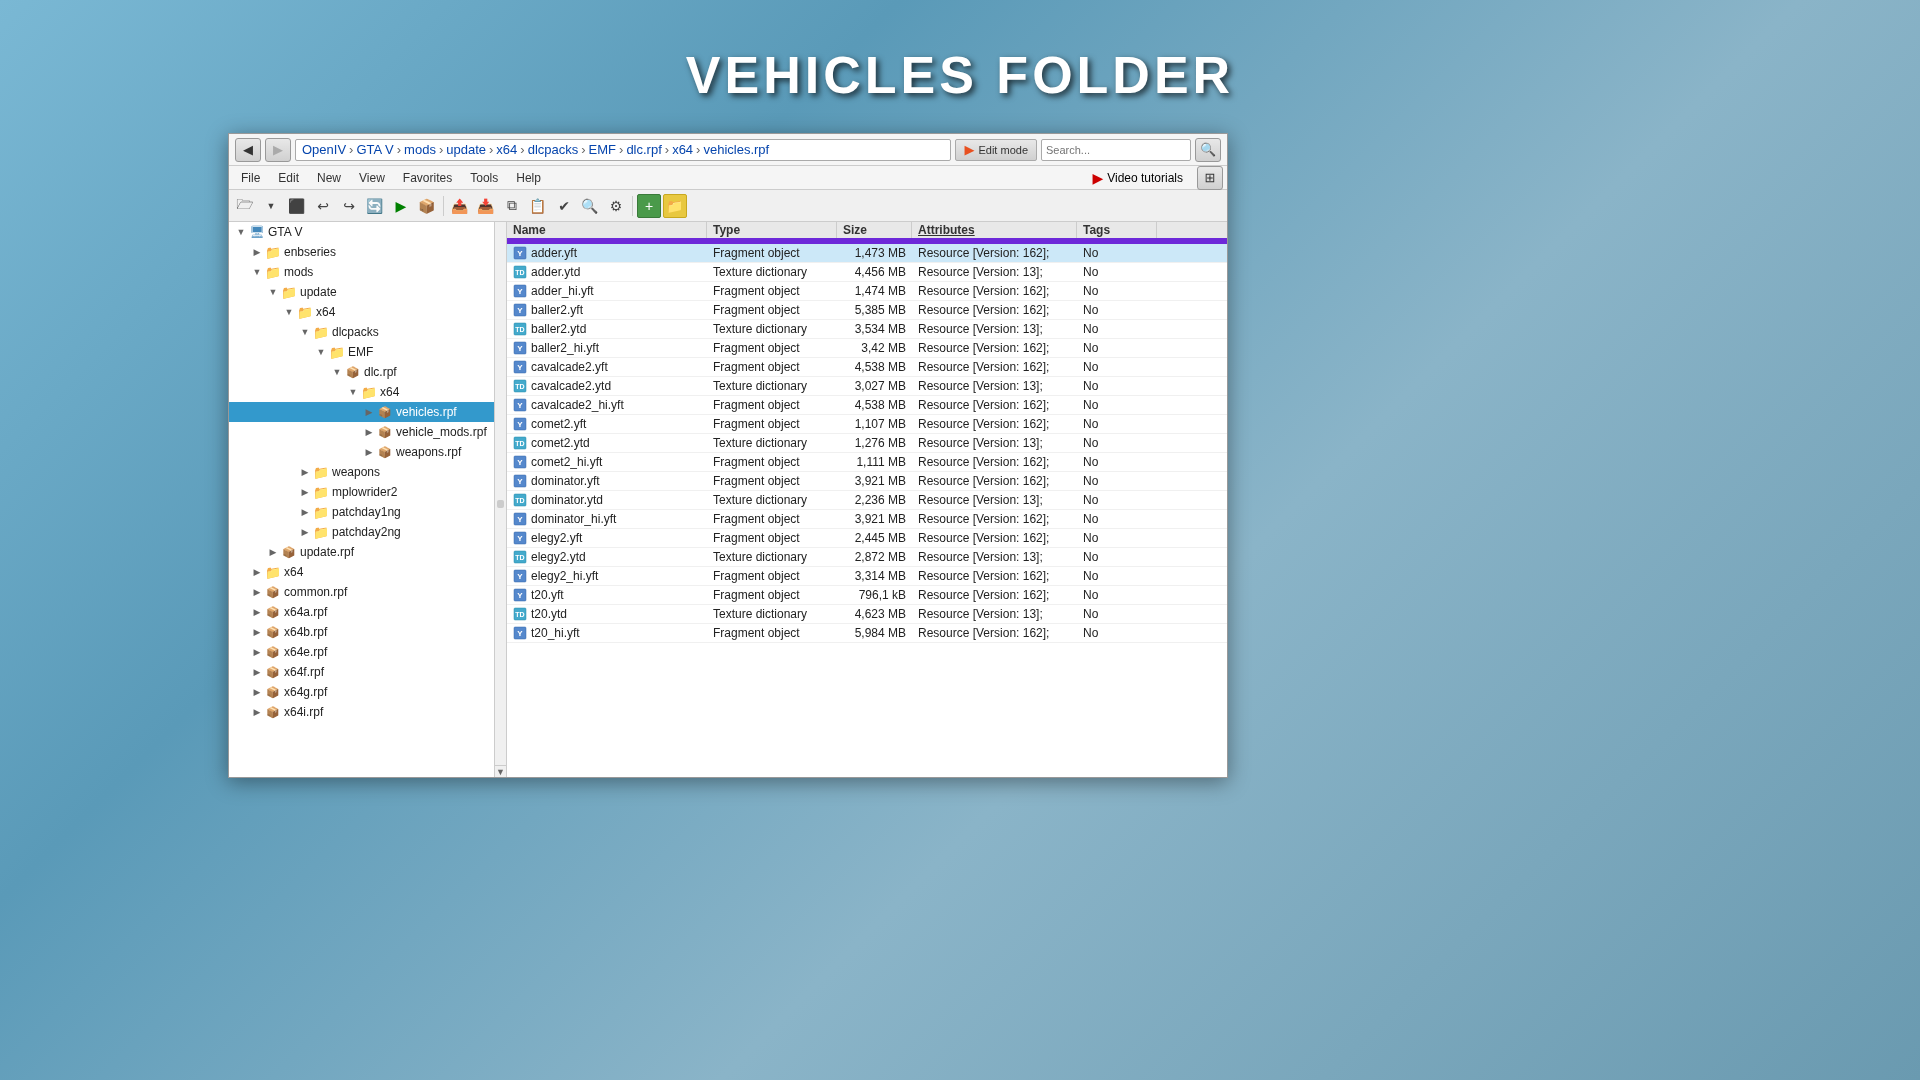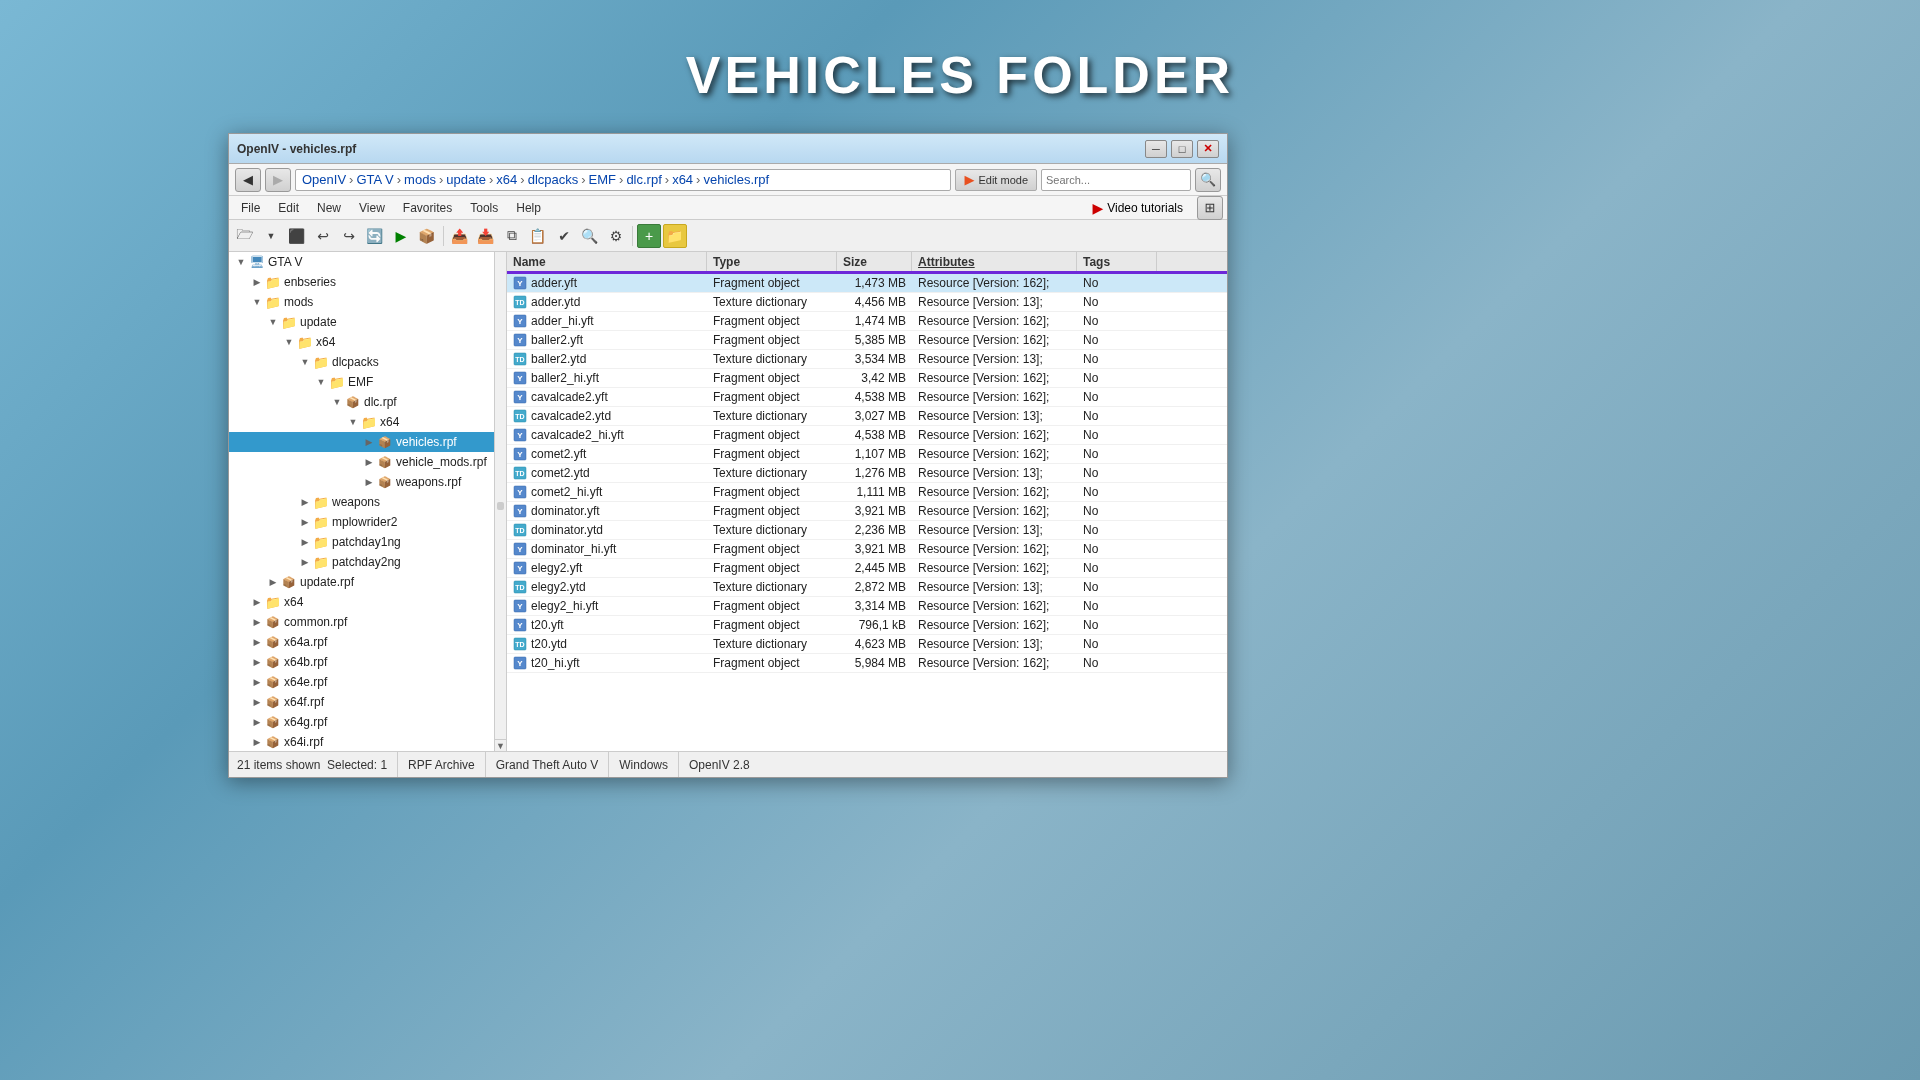--- a/index.html
+++ b/index.html
@@ -278,21 +278,21 @@
       display: flex;
       flex-direction: column;
       overflow: hidden;
       background: white;
     }
 
     
     .col-headers {
       height: 22px;
       background: #e8e8e8;
-      border-bottom: 3px solid #6d28d9;
+      border-bottom: 6px solid #6d28d9;
       display: flex;
       align-items: center;
       flex-shrink: 0;
     }
     .col-header {
       height: 100%;
       display: flex;
       align-items: center;
       padding: 0 6px;
       border-right: 1px solid #ccc;
@@ -365,28 +365,20 @@
   </style>
 </head>
 <body>
 
 <div class="bg-overlay"></div>
 
 <h1 class="page-title">VEHICLES FOLDER</h1>
 
 <div class="window">
 
-  <div class="title-bar">
-    <span class="title-bar-text">OpenIV - vehicles.rpf</span>
-    <div class="title-bar-controls">
-      <div class="title-btn">─</div>
-      <div class="title-btn">□</div>
-      <div class="title-btn close">✕</div>
-    </div>
-  </div>
 
   <div class="address-bar">
     <div class="nav-btn">◀</div>
     <div class="nav-btn" style="color:#aaa;">▶</div>
     <div class="breadcrumb">
       <span class="breadcrumb-item">OpenIV</span>
       <span class="breadcrumb-sep">›</span>
       <span class="breadcrumb-item">GTA V</span>
       <span class="breadcrumb-sep">›</span>
       <span class="breadcrumb-item">mods</span>
@@ -960,25 +952,14 @@
             </div>
             <div class="file-cell" style="width: 130px;">Fragment object</div>
             <div class="file-cell" style="width: 75px; justify-content: flex-end;">5,984 MB</div>
             <div class="file-cell" style="width: 165px;">Resource [Version: 162];</div>
             <div class="file-cell" style="width: 80px;">No</div>
           </div>
         </div>
     </div>
   </div>
 
-  <div class="status-bar">
-    <div class="status-segment">
-      <span>21 items shown</span>
-      &nbsp;&nbsp;
-      <span>Selected: 1</span>
-    </div>
-    <div class="status-segment">RPF Archive</div>
-    <div class="status-segment">Grand Theft Auto V</div>
-    <div class="status-segment">Windows</div>
-    <div class="status-segment" style="border-right:none;">OpenIV 2.8</div>
-  </div>
 
 </div>
 
 </body></html>

